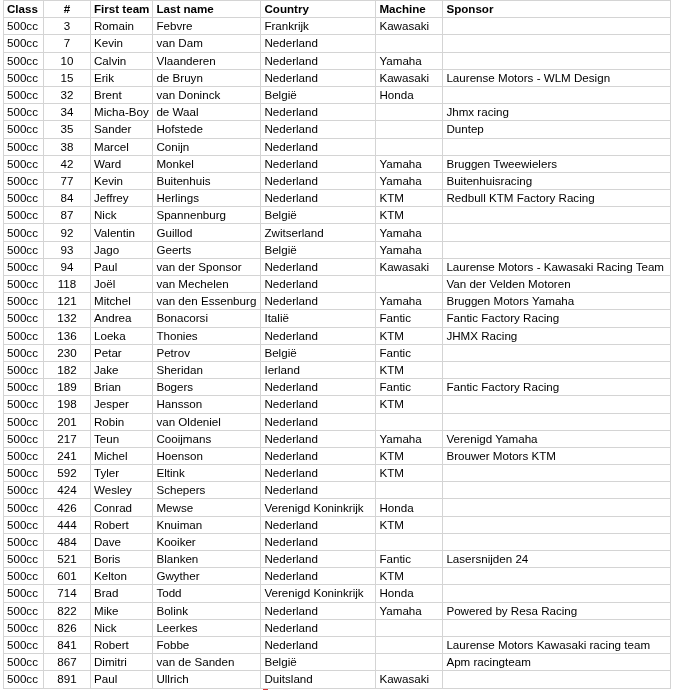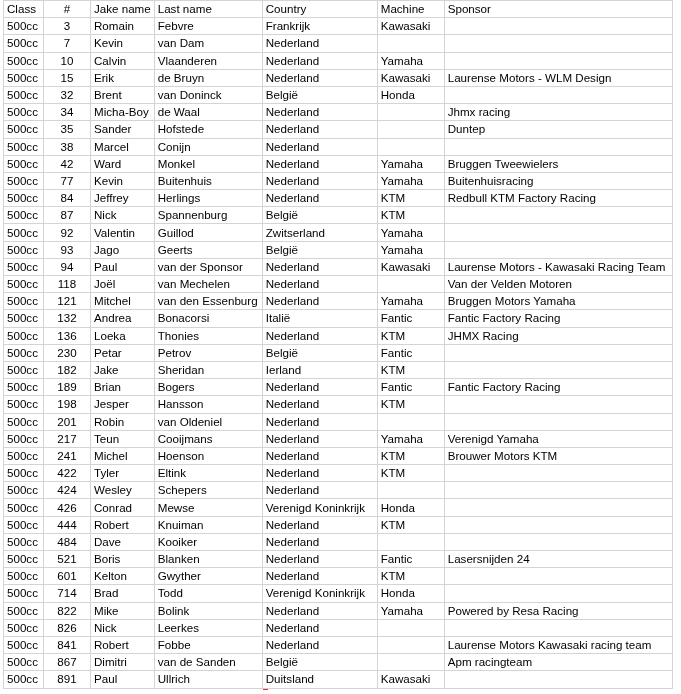--- a/index.html
+++ b/index.html
@@ -3,21 +3,21 @@
 <meta charset="utf-8">
 <style>
   html, body { margin: 0; padding: 0; background: #ffffff; }
   body { width: 681px; height: 694px; overflow: hidden; position: relative;
          font-family: "Liberation Sans", "DejaVu Sans", sans-serif; font-size: 11.6px; color: #000; }
   #sheet { position: absolute; left: 3px; top: 0px; border-collapse: collapse; table-layout: fixed; }
   #sheet td, #sheet th {
     border: 1px solid #d4d4d4; height: 16.2px; padding: 0 3px; white-space: nowrap;
     overflow: visible; line-height: 16px; text-align: left; font-weight: normal;
   }
-  #sheet th { font-weight: normal; }
+  #sheet th { font-weight: bold; }
   #sheet td.num, #sheet th.num { text-align: center; }
   #sheet tr { height: 17.2px; }
   col.c-class { width: 40px; }
   col.c-num { width: 47px; }
   col.c-first { width: 62px; }
   col.c-last { width: 108px; }
   col.c-country { width: 115px; }
   col.c-machine { width: 67px; }
   col.c-sponsor { width: 228px; }
   .red-mark { position: absolute; left: 263px; top: 689px; width: 5px; height: 4px;
@@ -33,21 +33,21 @@
       <col class="c-first">
       <col class="c-last">
     <col class="c-country">
       <col class="c-machine">
       <col class="c-sponsor">
   </colgroup>
   <thead>
     <tr>
       <th>Class</th>
       <th class="num">#</th>
-      <th>Jake name</th>
+      <th>First team</th>
       <th>Last name</th>
       <th>Country</th>
       <th>Machine</th>
       <th>Sponsor</th>
     </tr>
   </thead>
   <tbody id="sheet-body">
       <tr>
         <td>500cc</td>
         <td class="num">3</td>
@@ -277,21 +277,21 @@
         <td>500cc</td>
         <td class="num">241</td>
         <td>Michel</td>
         <td>Hoenson</td>
         <td>Nederland</td>
         <td>KTM</td>
         <td>Brouwer Motors KTM</td>
       </tr>
       <tr>
         <td>500cc</td>
-        <td class="num">422</td>
+        <td class="num">592</td>
         <td>Tyler</td>
         <td>Eltink</td>
         <td>Nederland</td>
         <td>KTM</td>
         <td></td>
       </tr>
       <tr>
         <td>500cc</td>
         <td class="num">424</td>
         <td>Wesley</td>

